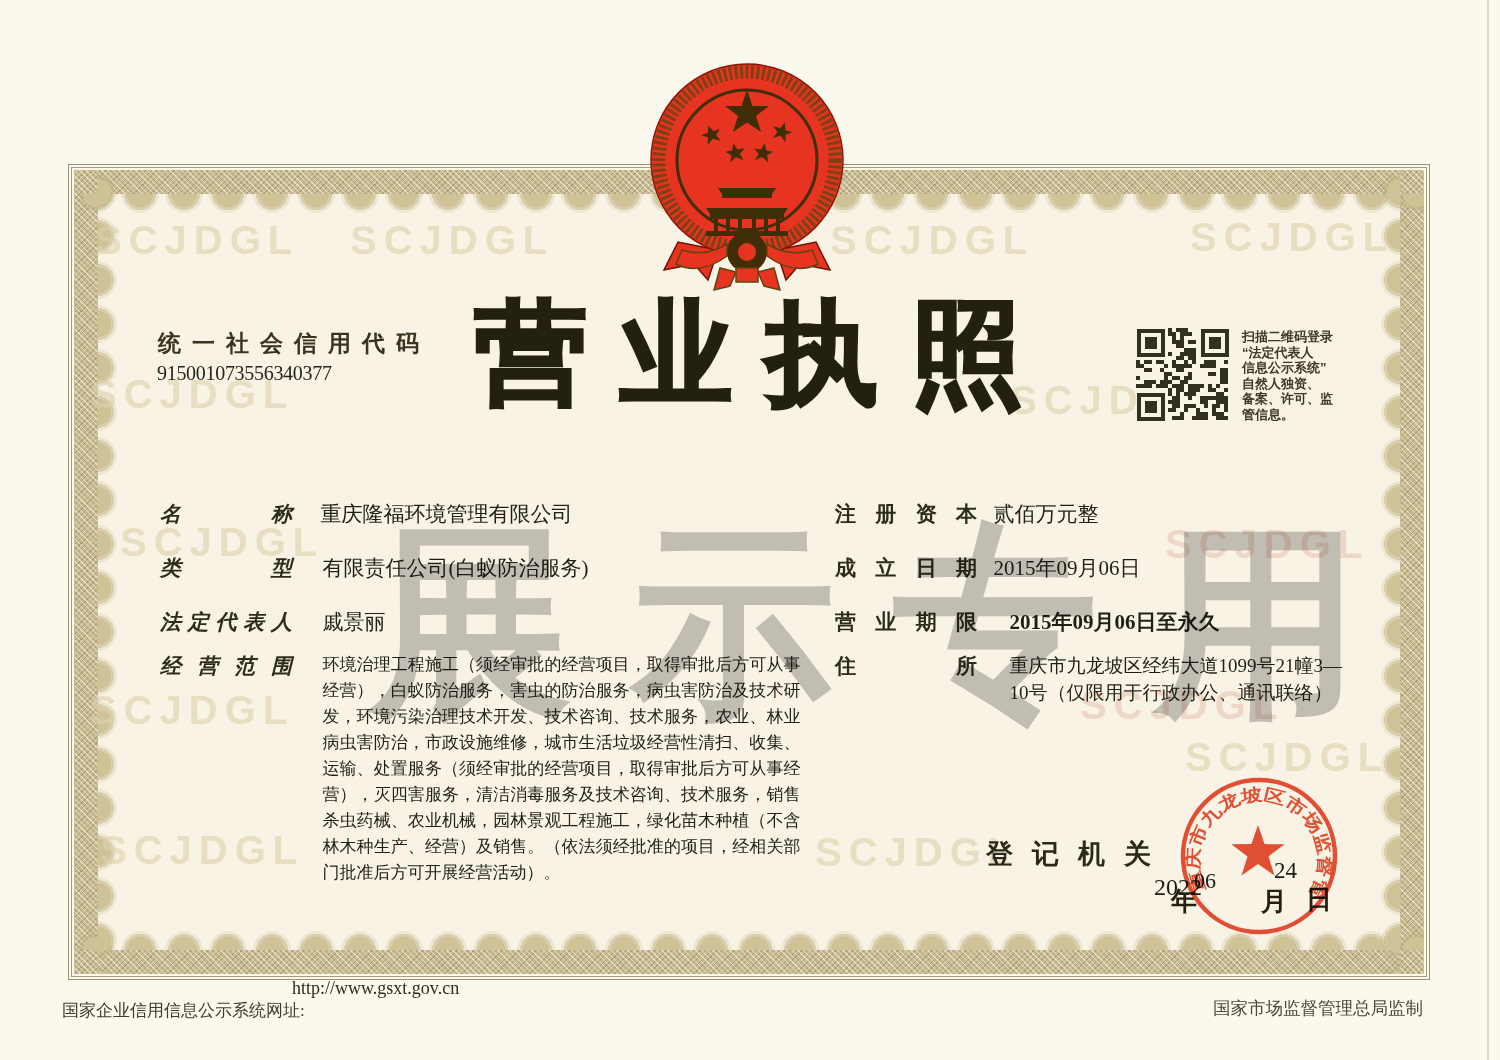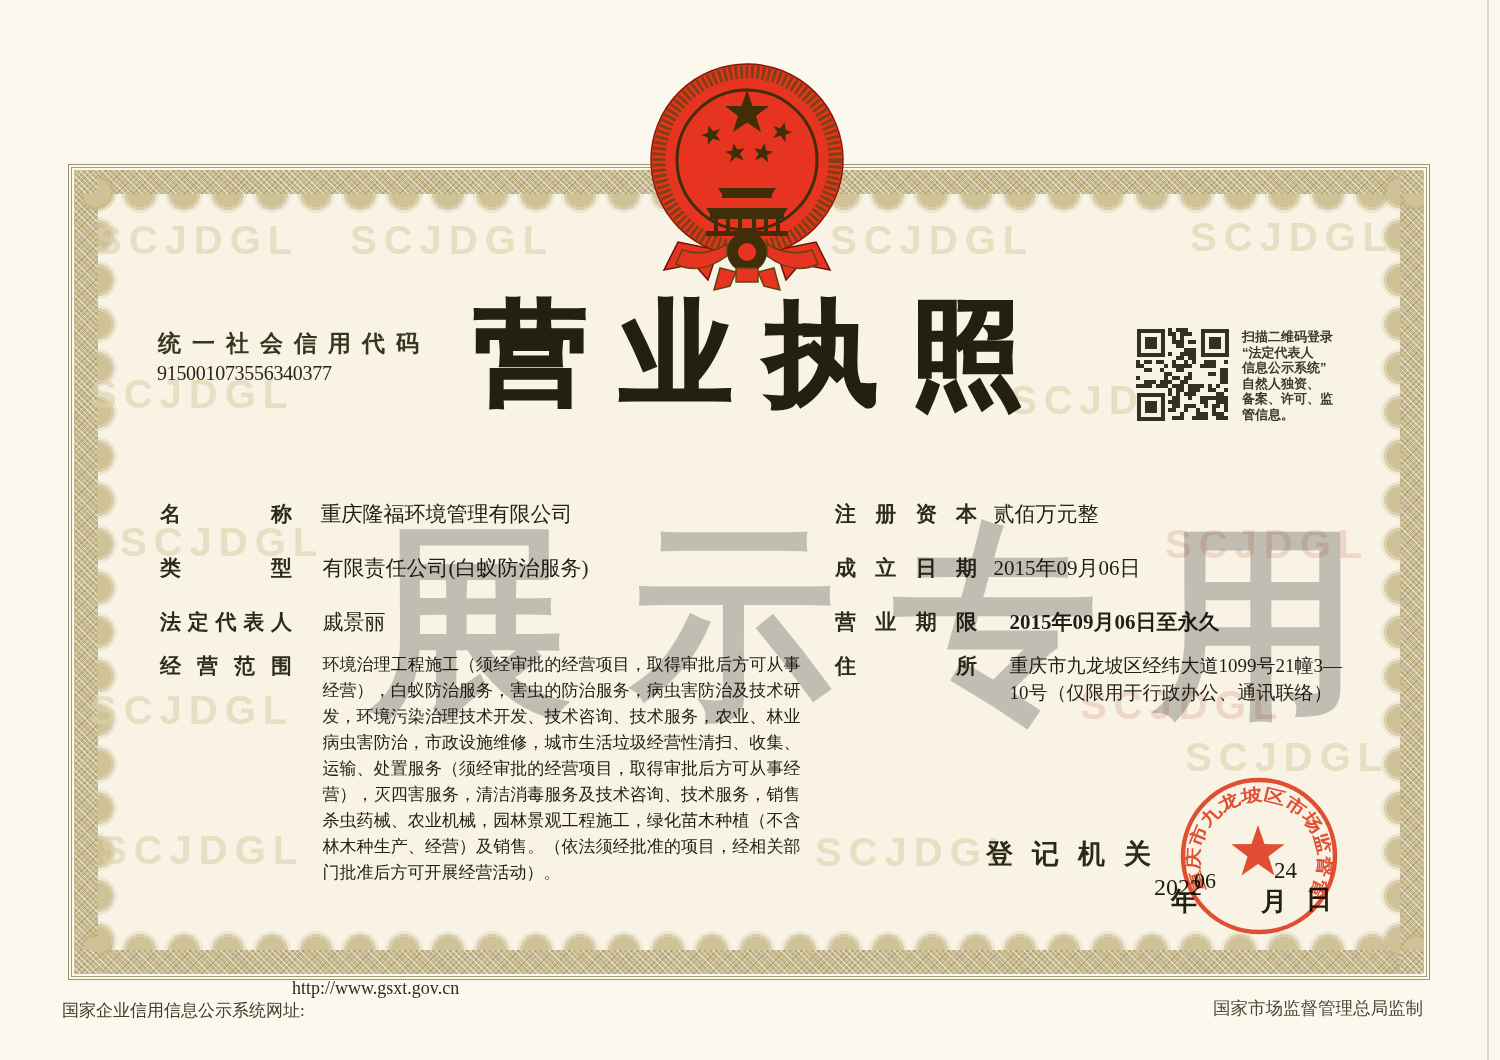--- a/index.html
+++ b/index.html
@@ -40,21 +40,21 @@
   .credit-code{left:157px;top:362px;font-size:20px;font-family:"Liberation Serif","DejaVu Serif",serif;letter-spacing:-0.3px;color:#262418;}
   .title{left:475px;top:292px;width:548px;display:flex;justify-content:space-between;
          font-size:112px;font-weight:900;line-height:1.1;color:#23200f;
          -webkit-text-stroke:3px #23200f;}
   .qr-wrap{left:1136px;top:328px;}
   .qr-caption{left:1242px;top:329px;width:104px;font-size:13px;line-height:15.6px;font-weight:600;color:#3c392a;}
   
   .frow{position:absolute;}
   .flabel{display:inline-block;vertical-align:top;font-weight:700;color:#2d2b1c;font-size:21px;
           text-align:justify;text-align-last:justify;}
-  .flabel.lw{width:132px;}
+  .flabel.lw{width:132px;font-style:italic;}
   .flabel.rw{width:142px;}
   .fvalue{display:inline-block;vertical-align:top;font-family:"Liberation Serif","DejaVu Serif",serif;
           font-size:21px;color:#201e16;}
   .scope{width:478px;font-size:17px;line-height:26px;text-align:justify;}
   .addr{width:336px;font-size:19px;line-height:27px;}
   
   .reg-label{left:986px;top:836px;font-size:27px;font-weight:700;letter-spacing:19px;color:#2b2919;white-space:nowrap;}
   .dt{font-family:"Liberation Serif","DejaVu Serif",serif;color:#1d1b12;}
   .seal{left:1175px;top:773px;mix-blend-mode:multiply;opacity:.95;}
   

